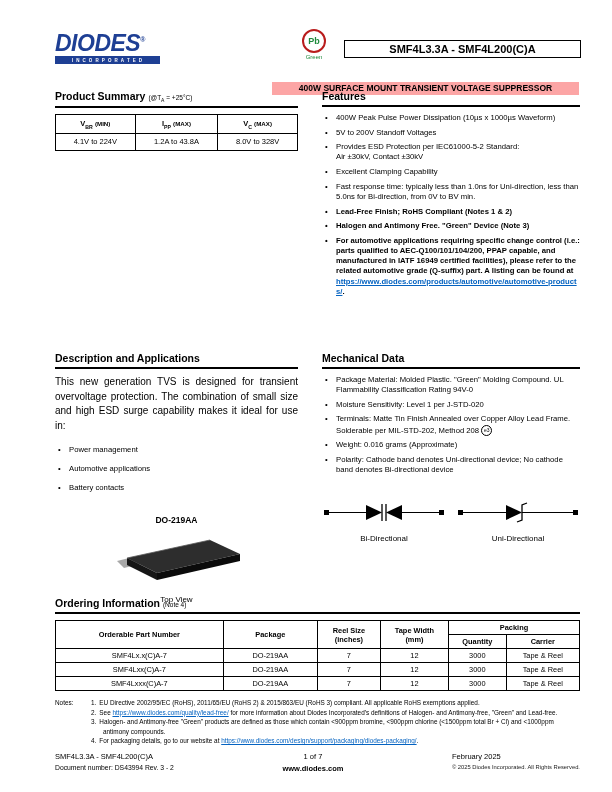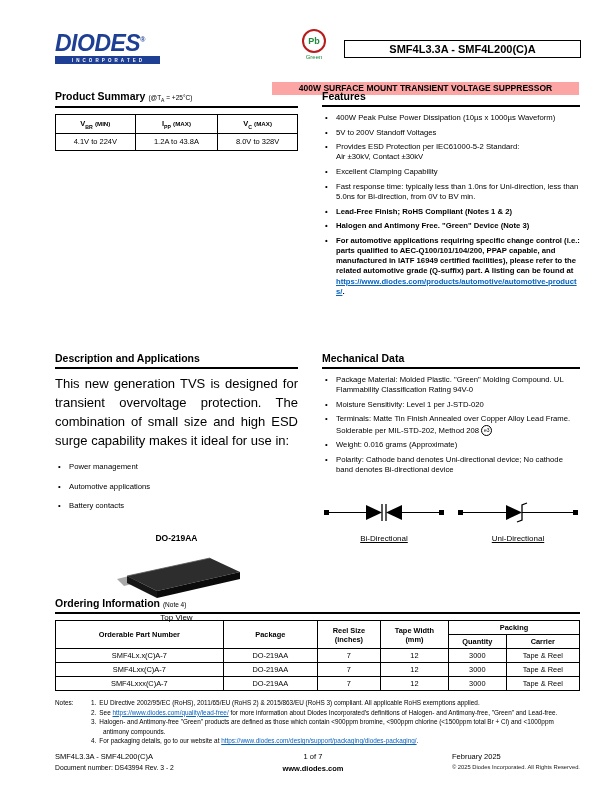--- a/index.html
+++ b/index.html
@@ -41,27 +41,27 @@
   .sum-table sub{font-size:5.2px;}
   .qual{font-size:6.2px;}
 
   ul.bullets{list-style:none;margin:4px 0 0 0;padding:0;font-size:7.7px;line-height:1.32;}
   ul.bullets li{position:relative;padding-left:14px;margin-bottom:4.5px;}
   ul.bullets li::before{content:"•";position:absolute;left:3px;top:0;}
   .bold{font-weight:bold;}
   .cont{display:block;}
   a.link{color:#0563c1;text-decoration:underline;word-break:break-all;cursor:pointer;}
 
-  #description p{font-size:13px;line-height:1.45;text-align:justify;margin:4px 0 12px 0;}
+  #description p{font-size:10px;line-height:1.45;text-align:justify;margin:4px 0 12px 0;}
   #description ul.bullets li{margin-bottom:9px;}
   .package-figure{margin-top:22px;text-align:center;}
   .pkg-name{font-weight:bold;font-size:8.5px;margin-bottom:5px;}
   .pkg-caption{font-size:8px;margin-top:3px;}
 
-  .symbols{display:flex;justify-content:space-between;margin-top:24px;padding:0 2px;text-decoration:underline;}
+  .symbols{display:flex;justify-content:space-between;margin-top:24px;padding:0 2px;}
   .symbol{text-align:center;}
   .symbol-label{font-size:8px;margin-top:3px;}
 
   .order-table{width:100%;border-collapse:collapse;text-align:center;font-size:7.4px;margin-top:2px;}
   .order-table th,.order-table td{border:1px solid #000;padding:2px 3px;}
   .order-table .c-part{width:32%;} .order-table .c-pkg{width:18%;}
   .order-table .c-reel{width:12%;} .order-table .c-tape{width:13%;}
   .order-table .c-qty{width:11%;}
 
   .notes{display:flex;margin-top:7px;font-size:6.4px;line-height:1.5;}

